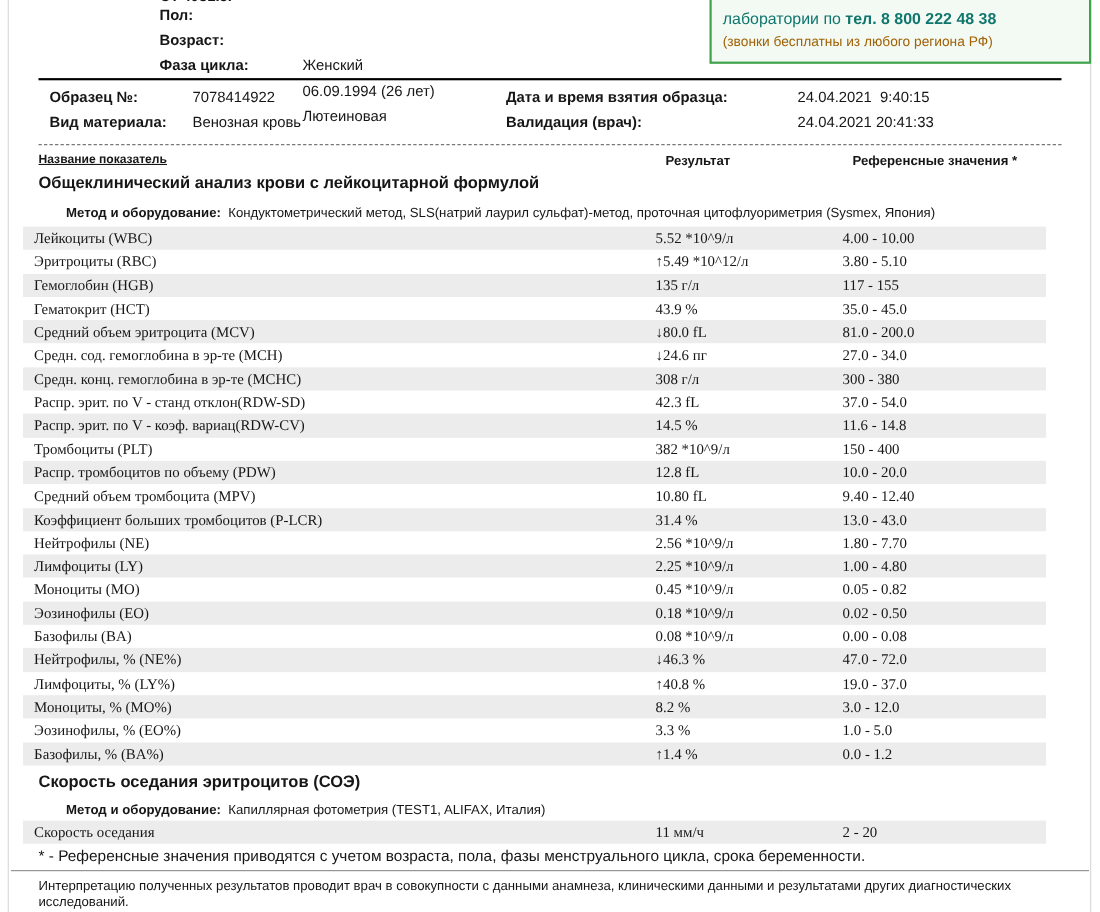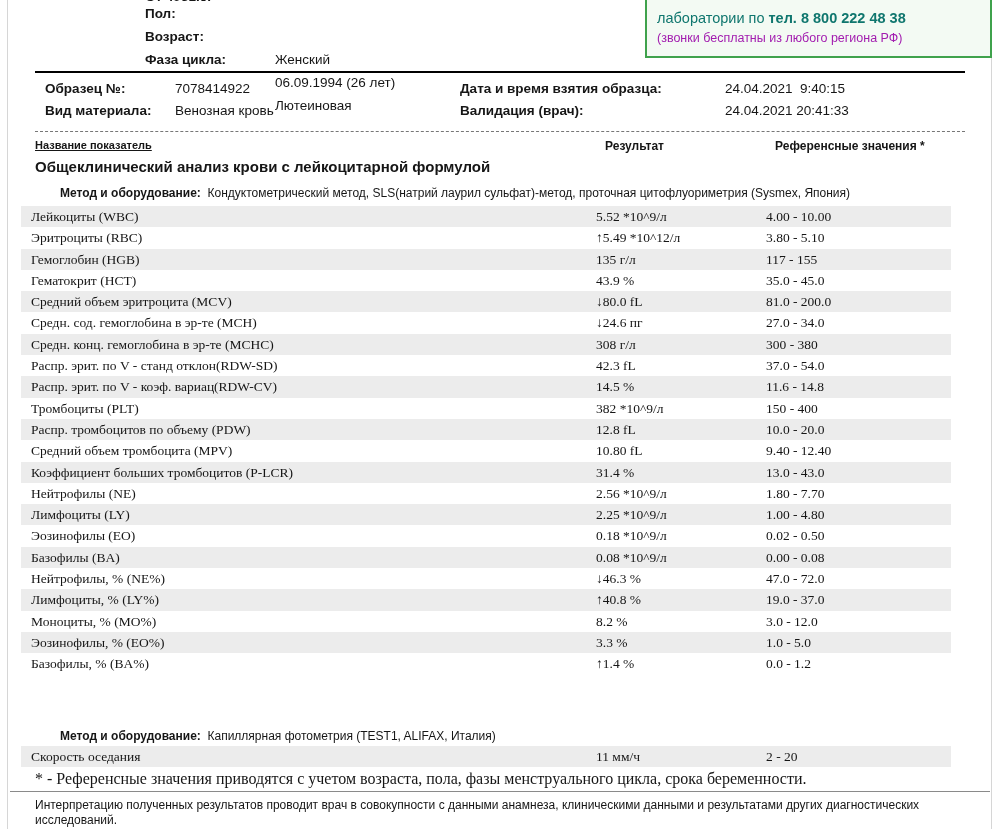--- a/index.html
+++ b/index.html
@@ -16,21 +16,21 @@
   .patient{position:absolute;left:145px;top:2px;}
   .p-row{position:relative;height:23px;line-height:23px;font-size:13.5px;width:430px;}
   .p-label{font-weight:700;}
   .p-value{position:absolute;left:130px;white-space:pre;margin-top:46px;}
 
   
   .contact-box{position:absolute;left:645px;top:-14px;width:347px;height:72px;box-sizing:border-box;
                border:2px solid #3fa24c;background:#f3faf3;padding:20px 10px 0 10px;}
   .cb-line1{font-size:14.5px;line-height:21px;white-space:pre;color:#0f766e;}
   .cb-line1 b{font-weight:700;}
-  .cb-line2{font-size:12.5px;line-height:18px;color:#a21caf;}
+  .cb-line2{font-size:12.5px;line-height:18px;color:#a16207;}
 
   .rule{position:absolute;left:35px;width:930px;height:2px;background:#000;top:71px;}
   .rule2{position:absolute;left:10px;width:980px;height:1px;background:#8a8a8a;top:791px;}
   .dash{position:absolute;left:35px;width:930px;border-top:1px dashed #777;top:131px;}
 
   
   .sample{position:absolute;left:45px;top:78px;}
   .s-row{position:relative;height:22px;line-height:22px;font-size:13.5px;width:930px;}
   .s-label{font-weight:700;}
   .s-val{position:absolute;left:130px;white-space:pre;}
@@ -56,21 +56,21 @@
   #cbc-rows{top:206px;}
   #esr-rows{top:746px;}
   .trow{position:relative;height:21.3px;line-height:21.3px;font-size:13.5px;}
   .trow:nth-child(odd){background:#ececec;}
   .cell{position:absolute;top:0;white-space:pre;}
   .cell.name{left:10px;}
   .cell.result{left:575px;}
   .cell.ref{left:745px;}
   .flag{font-weight:700;}
 
-  .footnote{position:absolute;left:35px;top:770px;font-size:16px;font-family:Liberation Serif, serif;}
+  .footnote{position:absolute;left:35px;top:770px;font-size:14px;}
   .interp{position:absolute;left:35px;top:798px;width:885px;font-size:12px;line-height:15px;}
 </style>
 </head>
 <body>
 
 <div class="page">
   <div class="edge left"></div>
   <div class="edge right"></div>
 
   <div class="clip-top">
@@ -194,20 +194,25 @@
         <span class="cell name">Нейтрофилы (NE)</span>
         <span class="cell result"><span class="flag"></span><span>2.56 *10^9/л</span></span>
         <span class="cell ref">1.80 - 7.70</span>
       </div>
       <div class="trow">
         <span class="cell name">Лимфоциты (LY)</span>
         <span class="cell result"><span class="flag"></span><span>2.25 *10^9/л</span></span>
         <span class="cell ref">1.00 - 4.80</span>
       </div>
       <div class="trow">
+        <span class="cell name">Моноциты (MO)</span>
+        <span class="cell result"><span class="flag"></span><span>0.45 *10^9/л</span></span>
+        <span class="cell ref">0.05 - 0.82</span>
+      </div>
+      <div class="trow">
         <span class="cell name">Эозинофилы (EO)</span>
         <span class="cell result"><span class="flag"></span><span>0.18 *10^9/л</span></span>
         <span class="cell ref">0.02 - 0.50</span>
       </div>
       <div class="trow">
         <span class="cell name">Базофилы (BA)</span>
         <span class="cell result"><span class="flag"></span><span>0.08 *10^9/л</span></span>
         <span class="cell ref">0.00 - 0.08</span>
       </div>
       <div class="trow">
@@ -230,20 +235,21 @@
         <span class="cell result"><span class="flag"></span><span>3.3 %</span></span>
         <span class="cell ref">1.0 - 5.0</span>
       </div>
       <div class="trow">
         <span class="cell name">Базофилы, % (BA%)</span>
         <span class="cell result"><span class="flag">↑</span><span>1.4 %</span></span>
         <span class="cell ref">0.0 - 1.2</span>
       </div>
     </div>
 
+  <div class="sec-title" id="esr-title">Скорость оседания эритроцитов (СОЭ)</div>
   <div class="method" id="esr-method"><b>Метод и оборудование:</b>  <span>Капиллярная фотометрия (TEST1, ALIFAX, Италия)</span></div>
   <div class="rows" id="esr-rows">
       <div class="trow">
         <span class="cell name">Скорость оседания</span>
         <span class="cell result"><span class="flag"></span><span>11 мм/ч</span></span>
         <span class="cell ref">2 - 20</span>
       </div>
     </div>
 
   <div class="footnote">* - Референсные значения приводятся с учетом возраста, пола, фазы менструального цикла, срока беременности.</div>

